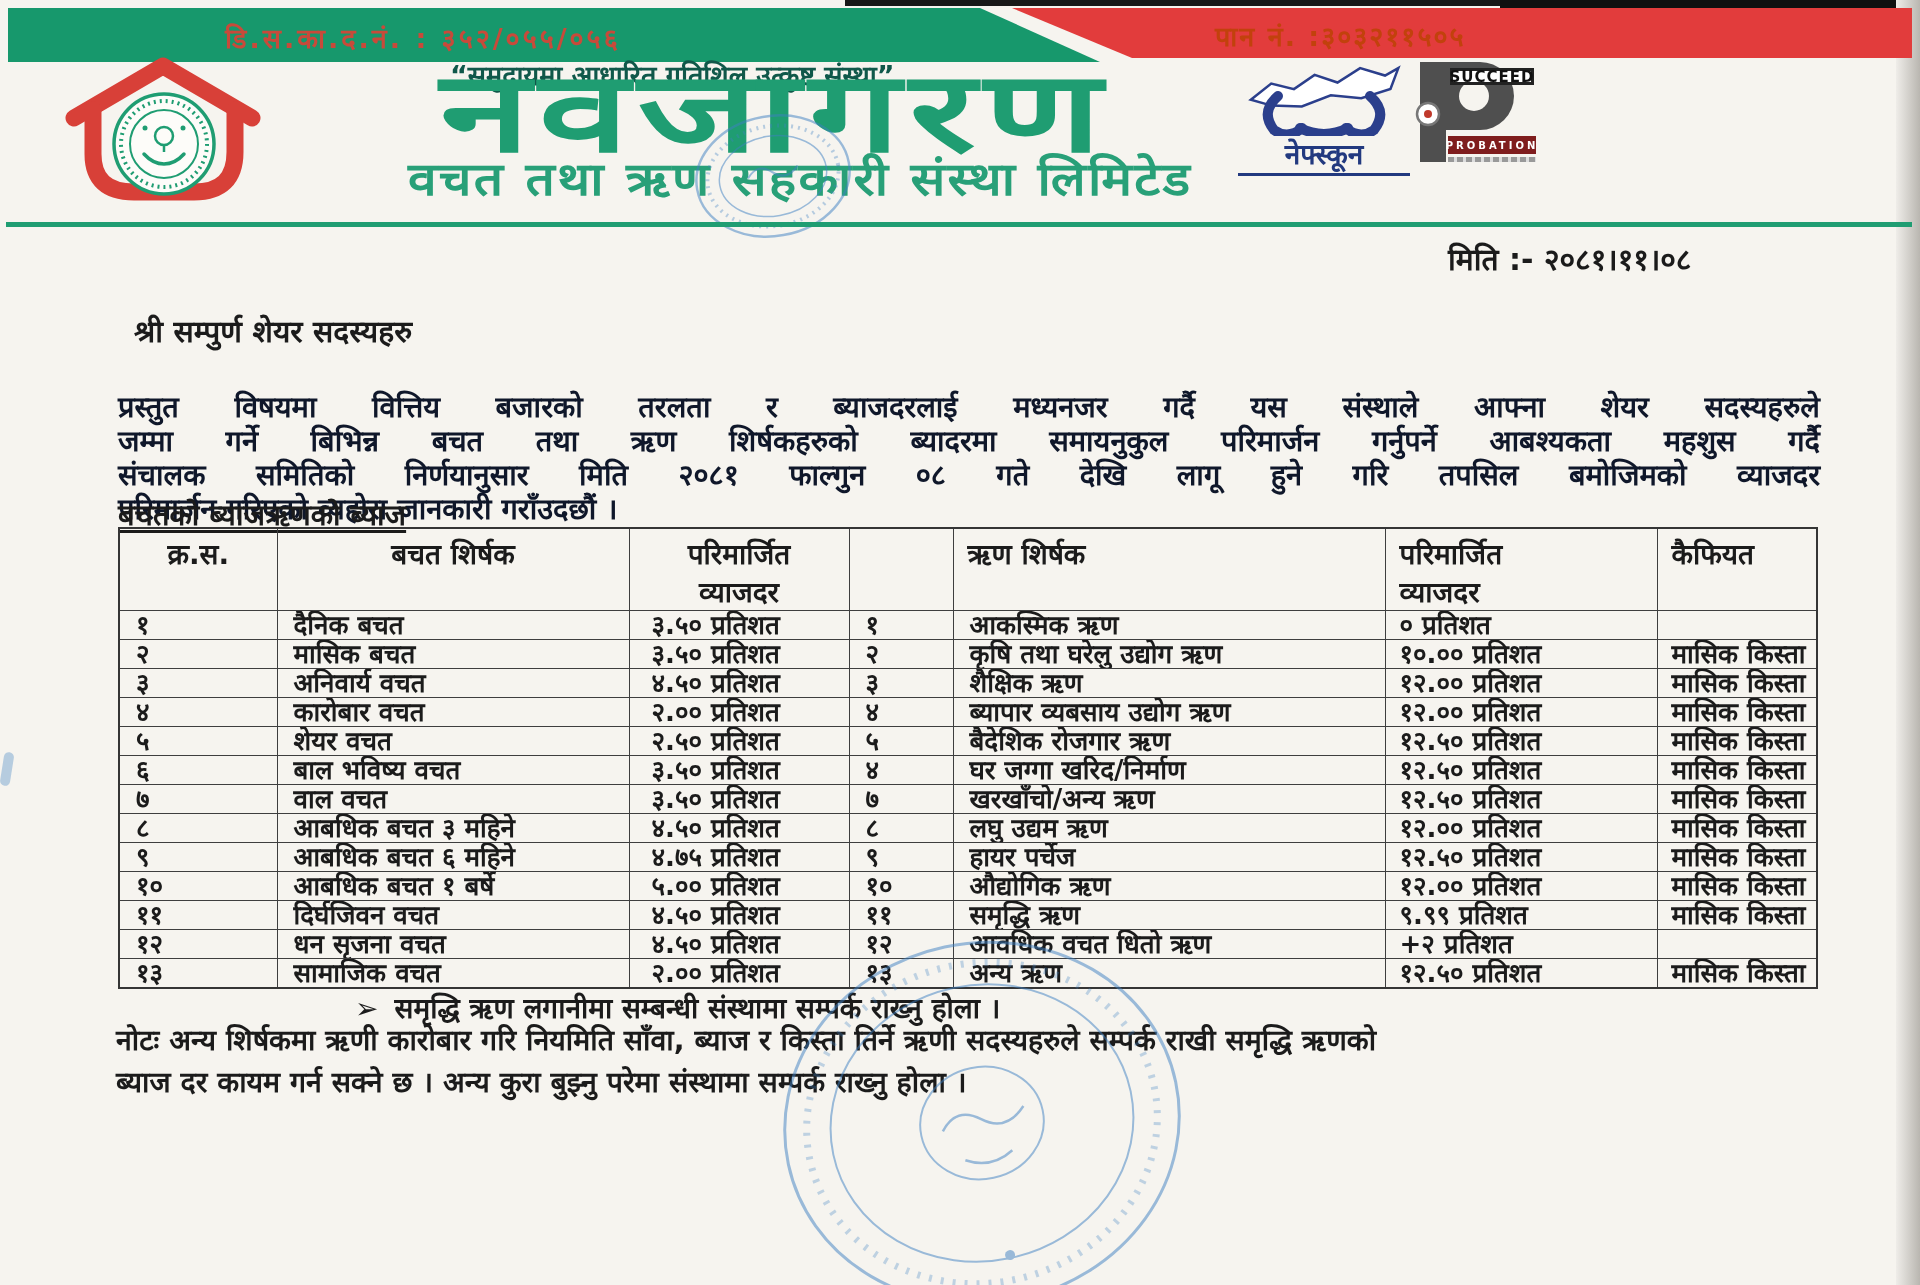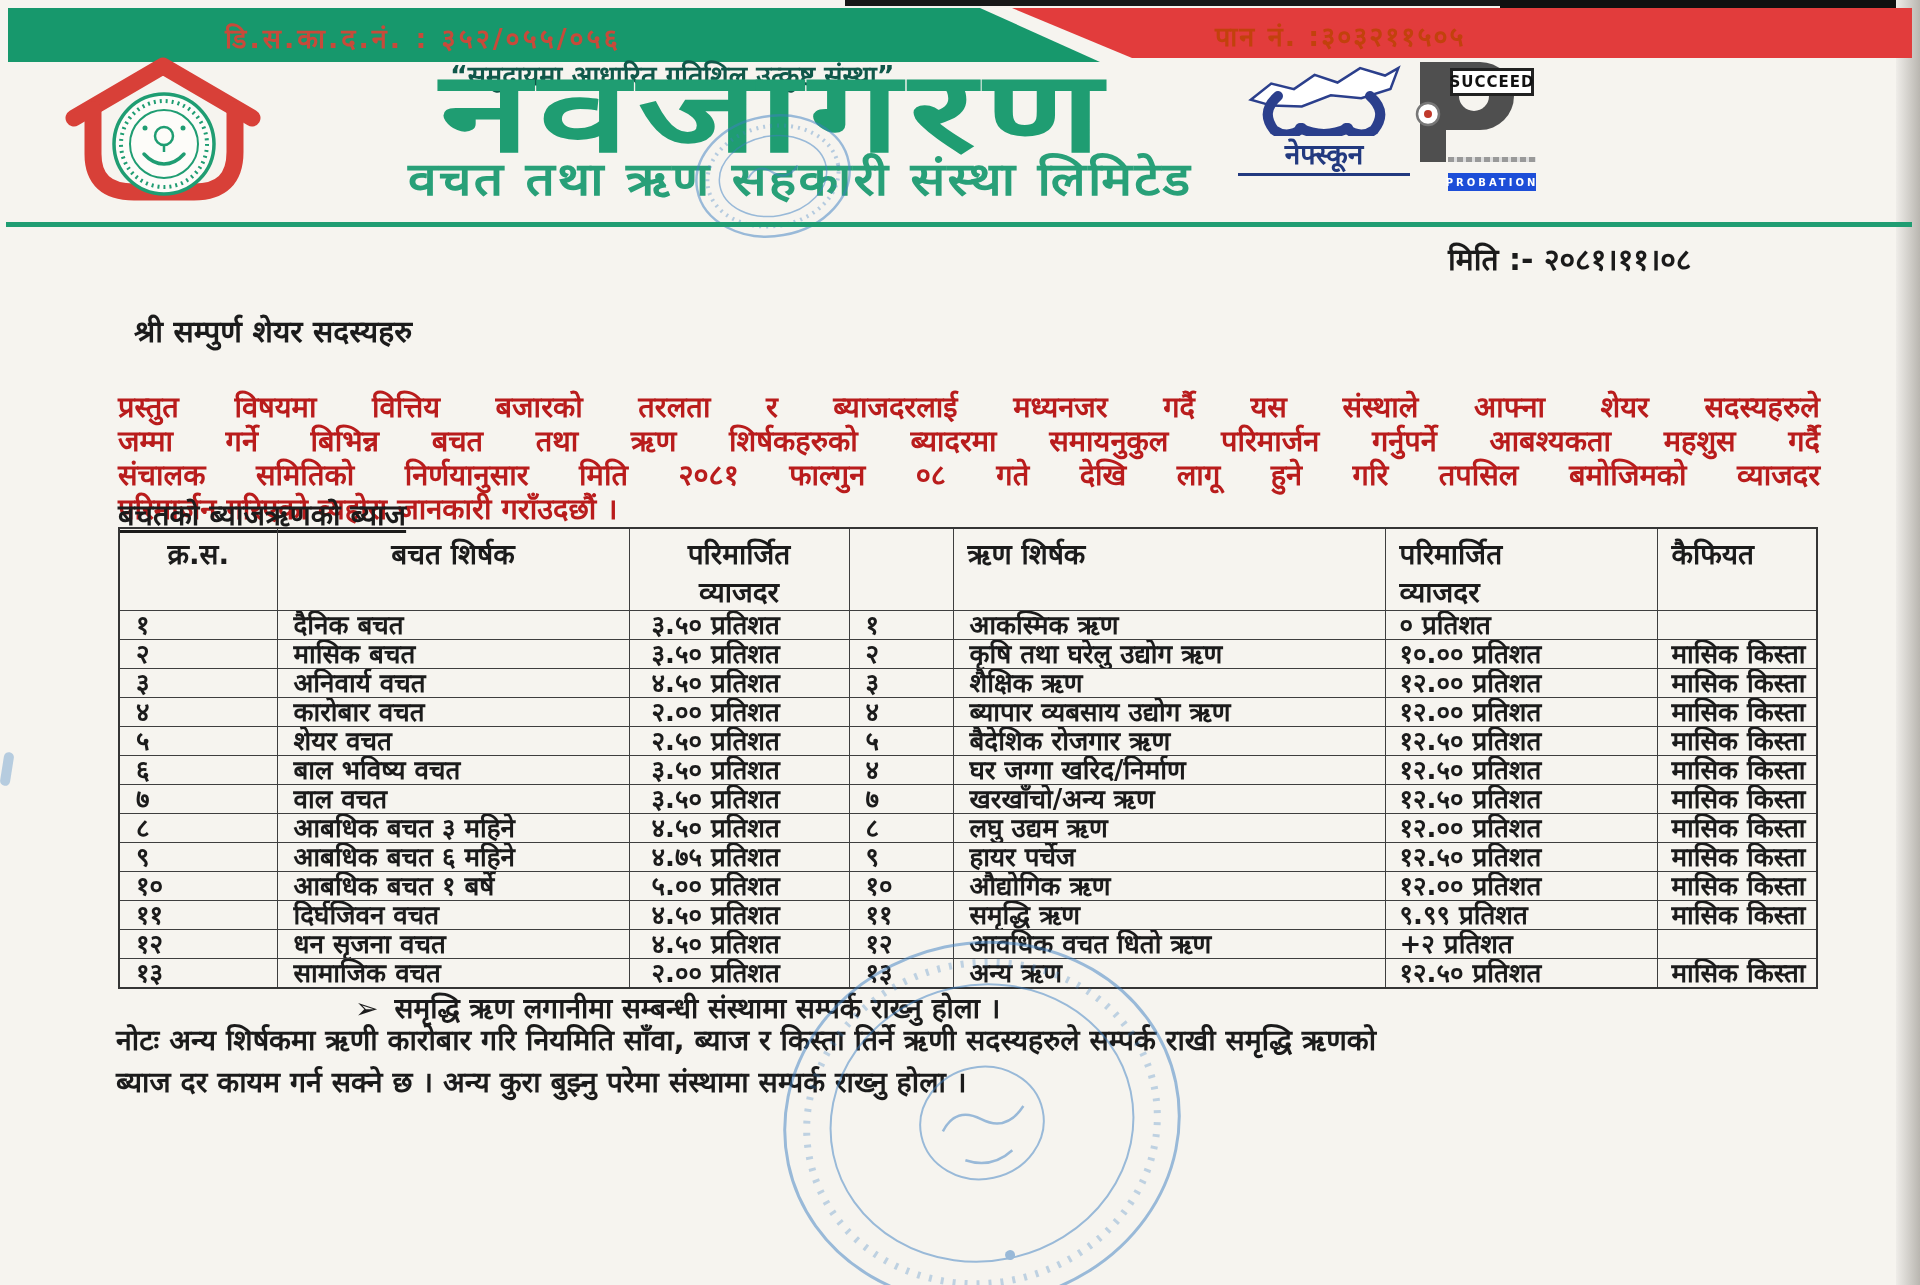--- a/index.html
+++ b/index.html
@@ -34,41 +34,41 @@
   .title-wrap{position:absolute;left:275px;top:56px;width:1000px;text-align:center;}
   .title-inner{display:inline-block;transform:scaleX(1.45);transform-origin:center;
     font-size:112px;line-height:1.0;font-weight:800;color:var(--green);letter-spacing:6px;}
   .subtitle-wrap{position:absolute;left:300px;top:146px;width:1000px;text-align:center;}
   .subtitle-inner{display:inline-block;transform:scaleX(1.12);transform-origin:center;
     font-size:46px;font-weight:700;color:#28a078;letter-spacing:2px;}
   .nefscun{position:absolute;left:1238px;top:58px;}
   .nefscun-label{position:absolute;left:1238px;top:134px;width:172px;text-align:center;
     font-size:28px;font-weight:800;color:#22397f;border-bottom:3px solid #22397f;padding-bottom:1px;}
   .succeed{position:absolute;left:1408px;top:56px;width:128px;height:112px;}
-  .succeed-box{position:absolute;left:42px;top:12px;width:84px;height:28px;background:#fff;
+  .succeed-box{position:absolute;left:42px;top:12px;width:84px;height:17px;background:#fff;
     border:3px solid #222;display:flex;align-items:center;justify-content:center;
     font-size:15px;font-weight:800;letter-spacing:1px;color:#111;}
-  .probation-strip{position:absolute;left:40px;top:80px;width:88px;height:18px;background:#1d4ed8;
+  .probation-strip{position:absolute;left:40px;top:80px;width:88px;height:18px;background:#7f1d1d;
     color:#fff;font-size:10px;font-weight:800;letter-spacing:3px;display:flex;align-items:center;
-    justify-content:center;margin-top:37px;}
+    justify-content:center;}
   .succeed-caption{position:absolute;left:40px;top:101px;width:88px;height:5px;
     background:repeating-linear-gradient(90deg,#999 0 6px,#ddd 6px 9px);}
   .stamp{position:absolute;opacity:.5;}
   .stamp-header{left:688px;top:108px;}
   .stamp-footer{left:762px;top:928px;}
   .rule-green{position:absolute;left:6px;top:222px;width:1906px;height:5px;background:var(--green);}
   
   .meta-left{position:absolute;left:138px;top:234px;font-size:30px;font-weight:800;line-height:39px;}
   .meta-date{position:absolute;left:1448px;top:238px;font-size:30px;font-weight:800;}
   .addressee{position:absolute;left:134px;top:310px;font-size:30px;font-weight:800;}
   .subject{position:absolute;left:395px;top:350px;width:800px;text-align:center;
     font-size:31px;font-weight:800;}
   
   .body-par{position:absolute;left:118px;top:390px;width:1702px;font-size:29px;
-    font-weight:700;line-height:34px;color:#b91c1c;}
+    font-weight:700;line-height:34px;color:#0f172a;}
   .just{text-align:justify;text-align-last:justify;}
   .table-title{position:absolute;left:118px;top:494px;font-size:29px;font-weight:800;
     text-decoration:underline;text-underline-offset:5px;text-decoration-thickness:2.5px;}
   
   table.rates{position:absolute;left:118px;top:527px;width:1698px;border-collapse:collapse;
     table-layout:fixed;background:transparent;}
   table.rates th,table.rates td{border:1.6px solid #3e3e3e;}
   table.rates{border:2.5px solid #353535;}
   table.rates th{height:70px;vertical-align:top;padding-top:5px;font-size:28px;font-weight:800;}
   table.rates td{height:29px;font-size:26px;font-weight:700;line-height:28px;

